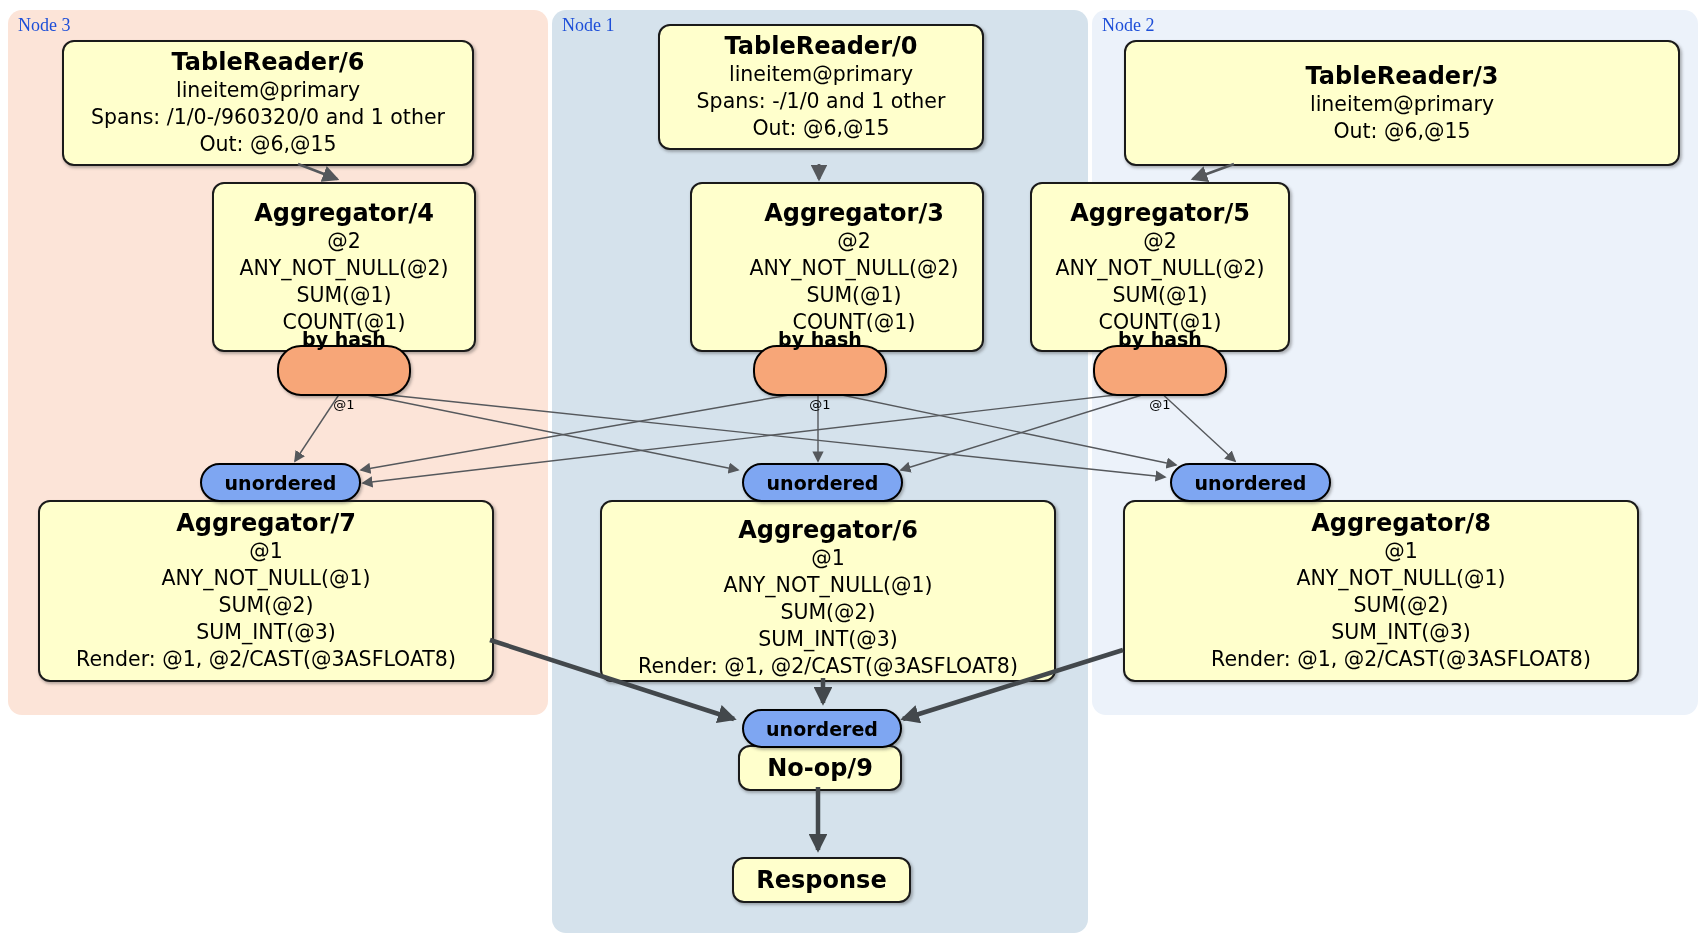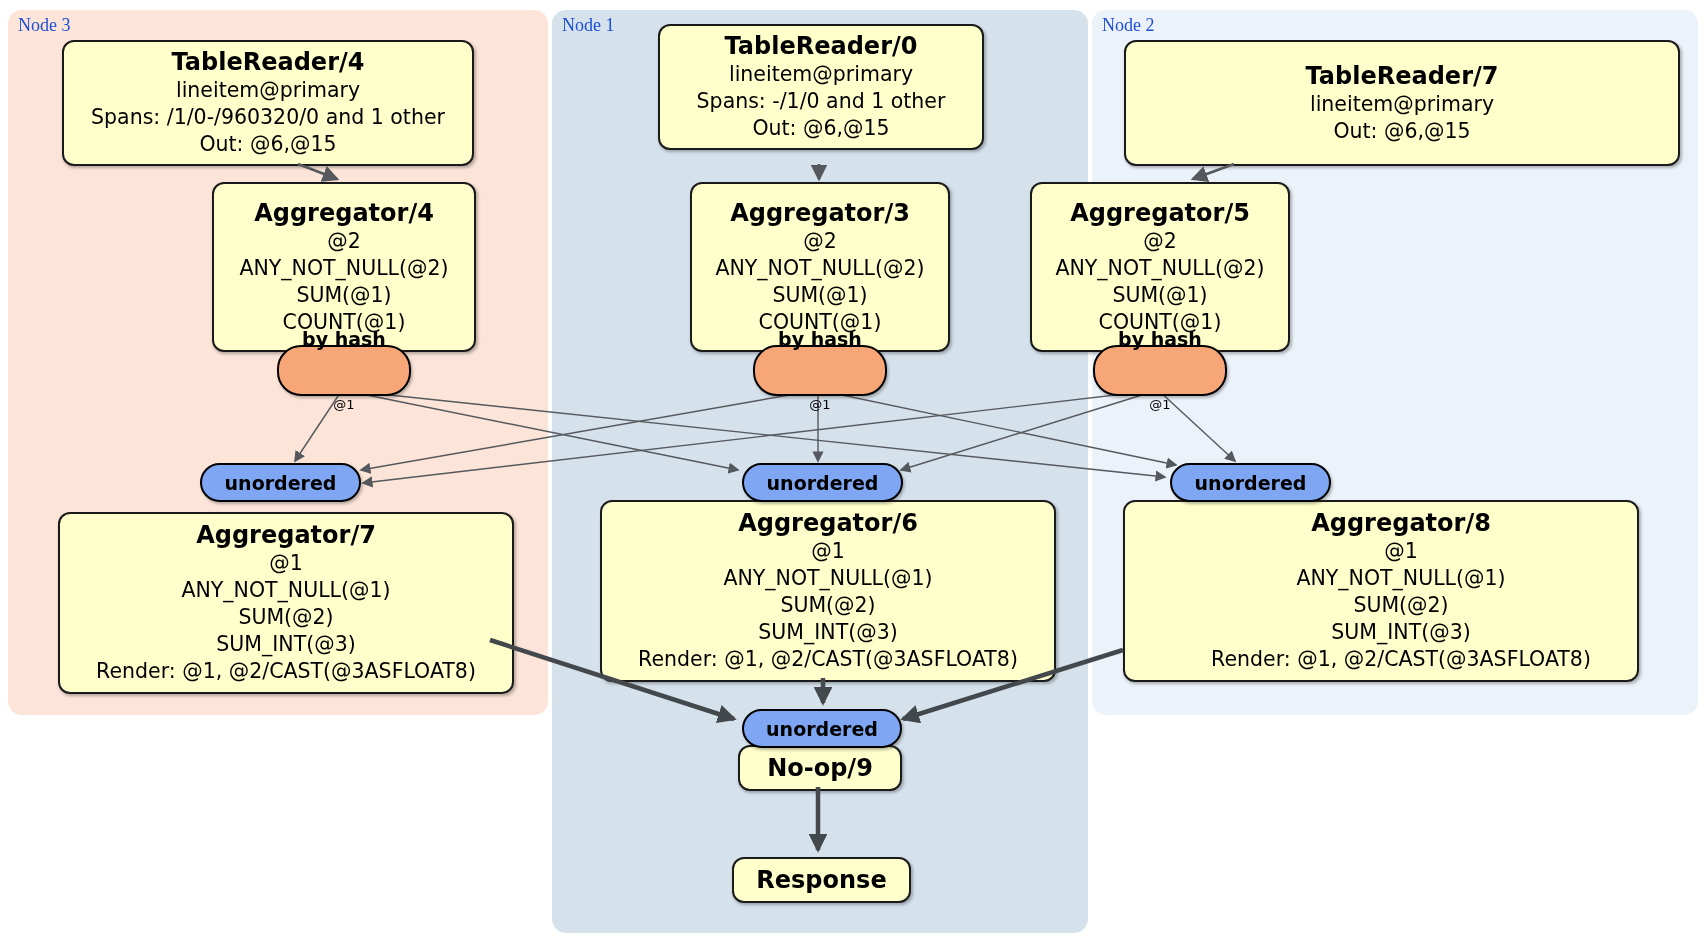--- a/index.html
+++ b/index.html
@@ -48,73 +48,73 @@
     <div class="region-label">Node 3</div>
   </div>
   <div class="region node1">
     <div class="region-label">Node 1</div>
   </div>
   <div class="region node2">
     <div class="region-label">Node 2</div>
   </div>
 
   <div class="proc" style="left:62px;top:40px;width:408px;height:122px;">
-    <div class="ptitle">TableReader/4</div>
+    <div class="ptitle">TableReader/6</div>
     <div class="pline">lineitem@primary</div>
     <div class="pline">Spans: /1/0-/960320/0 and 1 other</div>
     <div class="pline">Out: @6,@15</div>
   </div>
 
   <div class="proc" style="left:658px;top:24px;width:322px;height:122px;">
     <div class="ptitle">TableReader/0</div>
     <div class="pline">lineitem@primary</div>
     <div class="pline">Spans: -/1/0 and 1 other</div>
     <div class="pline">Out: @6,@15</div>
   </div>
 
   <div class="proc" style="left:1124px;top:40px;width:552px;height:122px;">
-    <div class="ptitle">TableReader/7</div>
+    <div class="ptitle">TableReader/3</div>
     <div class="pline">lineitem@primary</div>
     <div class="pline">Out: @6,@15</div>
   </div>
 
   <div class="proc" style="left:212px;top:182px;width:260px;height:166px;">
     <div class="ptitle">Aggregator/4</div>
     <div class="pline">@2</div>
     <div class="pline">ANY_NOT_NULL(@2)</div>
     <div class="pline">SUM(@1)</div>
     <div class="pline">COUNT(@1)</div>
   </div>
 
-  <div class="proc" style="left:690px;top:182px;width:256px;height:166px;">
+  <div class="proc" style="left:690px;top:182px;width:256px;height:166px;padding-left:34px;">
     <div class="ptitle">Aggregator/3</div>
     <div class="pline">@2</div>
     <div class="pline">ANY_NOT_NULL(@2)</div>
     <div class="pline">SUM(@1)</div>
     <div class="pline">COUNT(@1)</div>
   </div>
 
   <div class="proc" style="left:1030px;top:182px;width:256px;height:166px;">
     <div class="ptitle">Aggregator/5</div>
     <div class="pline">@2</div>
     <div class="pline">ANY_NOT_NULL(@2)</div>
     <div class="pline">SUM(@1)</div>
     <div class="pline">COUNT(@1)</div>
   </div>
 
-  <div class="proc" style="left:38px;top:512px;width:452px;height:178px;margin-left:20px;">
+  <div class="proc" style="left:38px;top:500px;width:452px;height:178px;">
     <div class="ptitle">Aggregator/7</div>
     <div class="pline">@1</div>
     <div class="pline">ANY_NOT_NULL(@1)</div>
     <div class="pline">SUM(@2)</div>
     <div class="pline">SUM_INT(@3)</div>
     <div class="pline">Render: @1, @2/CAST(@3ASFLOAT8)</div>
   </div>
 
-  <div class="proc" style="left:600px;top:500px;width:452px;height:178px;">
+  <div class="proc" style="left:600px;top:500px;width:452px;height:178px;justify-content:flex-end;">
     <div class="ptitle">Aggregator/6</div>
     <div class="pline">@1</div>
     <div class="pline">ANY_NOT_NULL(@1)</div>
     <div class="pline">SUM(@2)</div>
     <div class="pline">SUM_INT(@3)</div>
     <div class="pline">Render: @1, @2/CAST(@3ASFLOAT8)</div>
   </div>
 
   <div class="proc" style="left:1123px;top:500px;width:472px;height:178px;padding-left:40px;">
     <div class="ptitle">Aggregator/8</div>

